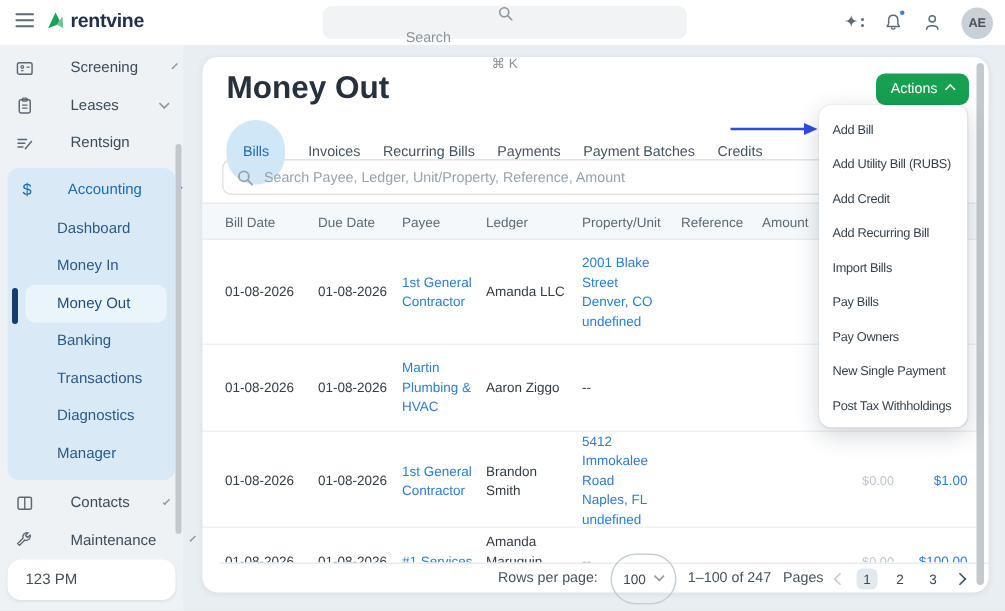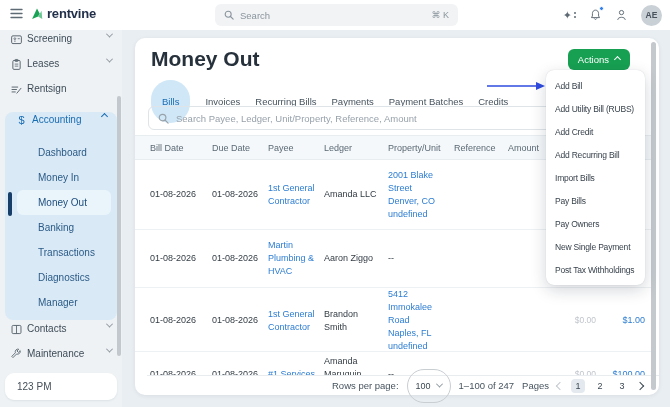--- a/index.html
+++ b/index.html
@@ -4,54 +4,54 @@
 <style>
   * { margin:0; padding:0; box-sizing:border-box; font-family:"Liberation Sans", sans-serif; }
   html,body { background:#dfe5ea; }
   .app { position:relative; width:670px; height:407px; background:#e9eef2; overflow:hidden; }
 
   
   .topbar { position:absolute; top:0; left:0; right:0; height:30px; background:#fff; z-index:6; }
   .hamburger { position:absolute; left:10px; top:8px; cursor:pointer; }
   .logo { position:absolute; left:30px; top:6px; display:flex; align-items:center; gap:3px; }
   .logo-text { font-size:13px; font-weight:700; color:#22304a; letter-spacing:-0.2px; }
-  .top-search { position:absolute; left:215px; top:4px; width:243px; height:22px; background:#f1f3f5; border-radius:6px; display:flex; align-items:center; padding:0 9px; gap:6px; }
+  .top-search { position:absolute; left:215px; top:4px; width:243px; height:22px; background:#f1f3f5; border-radius:6px; display:flex; align-items:center; padding:0 9px; gap:6px;flex-direction:column; }
   .top-search input { border:none; outline:none; background:transparent; font-size:9.5px; color:#44505a; flex:1; min-width:0; }
   .top-search input::placeholder { color:#8b959d; }
   .kbd-shortcut { font-size:9px; color:#8b959d; white-space:nowrap; }
   .top-icons { position:absolute; right:8px; top:0; height:30px; display:flex; align-items:center; gap:13px; }
   .sparkle { font-size:11px; color:#5f6b74; line-height:1; display:flex; align-items:center; gap:2px; }
   .sparkle .mini-dots { display:flex; flex-direction:column; gap:2px; }
   .sparkle .mini-dots i { width:2px; height:2px; background:#5f6b74; border-radius:50%; }
   .bell-wrap { position:relative; display:flex; }
   .bell-dot { position:absolute; top:-2px; right:-2px; width:5px; height:5px; background:#2f80ed; border-radius:50%; border:1px solid #fff; }
   .avatar { width:21px; height:21px; border-radius:50%; background:#c9d0d6; color:#48525c; font-size:8.5px; font-weight:700; display:flex; align-items:center; justify-content:center; }
 
   
   .sidebar { position:absolute; top:30px; left:0; width:122px; bottom:0; background:#eef2f5; padding-top:3px; display:flex; flex-direction:column; z-index:5; }
-  .side-item { height:26px; display:flex; align-items:flex-start; padding:0 10px; gap:4px; font-size:10px; color:#3e4c57; cursor:pointer; }
+  .side-item { height:26px; display:flex; align-items:center; padding:0 10px; gap:24px; font-size:10px; color:#3e4c57; cursor:pointer; }
   .side-item .icn { width:13px; display:flex; justify-content:center; color:#5b6770; }
   .chev { width:5px; height:5px; border-right:1.3px solid #8d979f; border-bottom:1.3px solid #8d979f; margin-left:auto; }
   .chev.down { transform:rotate(45deg) translate(-1px,-1px); }
   .chev.up { transform:rotate(-135deg); }
   .acct-block { margin:3px 5px; background:#d9eaf6; border-radius:8px; padding:2px 0 5px; position:relative; }
   .acct-block .side-item { color:#1a6cb3; font-weight:400; }
   .acct-block .side-item .icn { color:#1a6cb3; }
   .acct-block .chev { border-color:#1a6cb3; }
   .sub-item { height:25px; display:flex; align-items:center; padding-left:33px; font-size:10px; color:#2b5a86; cursor:pointer;text-align:right; }
   .sub-item.active { margin:0 6px 0 12px; padding-left:21px; background:#eaf4fb; border-radius:6px; color:#1d4e7e; }
   .active-bar { position:absolute; left:3px; top:80px; width:4px; height:24px; background:#173e68; border-radius:3px; }
   .side-spacer { flex:1; }
   .side-footer { margin:0 5px 7px; height:28px; background:#fff; border-radius:9px; display:flex; align-items:center; padding-left:12px; font-size:10px; color:#454f59; box-shadow:0 1px 2px rgba(30,50,70,.08); }
   .side-scroll { position:absolute; right:1px; top:66px; width:4px; height:260px; background:#c2c8cd; border-radius:2px; }
 
   
   .card { position:absolute; left:135px; top:38px; width:524px; height:357px; background:#fff; border-radius:10px; box-shadow:0 1px 4px rgba(20,40,60,.08); z-index:2; }
   .card-title { position:absolute; left:16px; top:9px; font-size:21px; font-weight:600; color:#27313b; }
-  .actions-btn { position:absolute; right:29px; top:11px; height:21px; background:#17a052; color:#fff; border:none; border-radius:6px; font-size:9.5px; display:flex; align-items:center; gap:6px; padding:0 10px; cursor:pointer; }
+  .actions-btn { position:absolute; right:13px; top:11px; height:21px; background:#17a052; color:#fff; border:none; border-radius:6px; font-size:9.5px; display:flex; align-items:center; gap:6px; padding:0 10px; cursor:pointer; }
   .actions-btn .chev { border-color:#fff; margin-left:0; }
   .tabs { position:absolute; left:16px; top:42px; display:flex; align-items:center; gap:15px; }
   .tab { font-size:9.5px; color:#46535e; cursor:pointer; white-space:nowrap; }
   .tab.selected { background:#cfe7f7; color:#1a6cb3; border-radius:999px; padding:16px 11px; }
   .annot-arrow { position:absolute; left:350px; top:42px; z-index:8; }
   .psearch { position:absolute; left:13px; top:68px; width:424px; height:24px; border:1px solid #dfe4e8; border-radius:6px; display:flex; align-items:center; padding:0 9px; gap:7px; }
   .psearch input { border:none; outline:none; background:transparent; flex:1; font-size:9.5px; color:#44505a; min-width:0; }
   .psearch input::placeholder { color:#98a2ab; }
 
   

